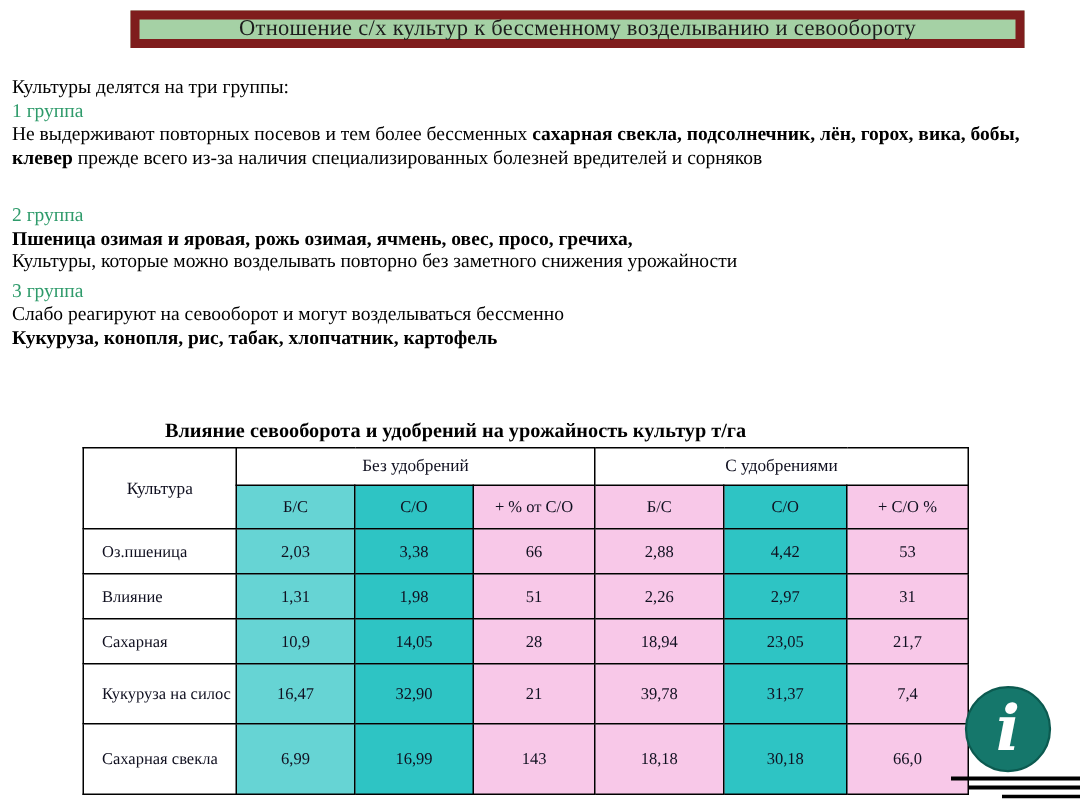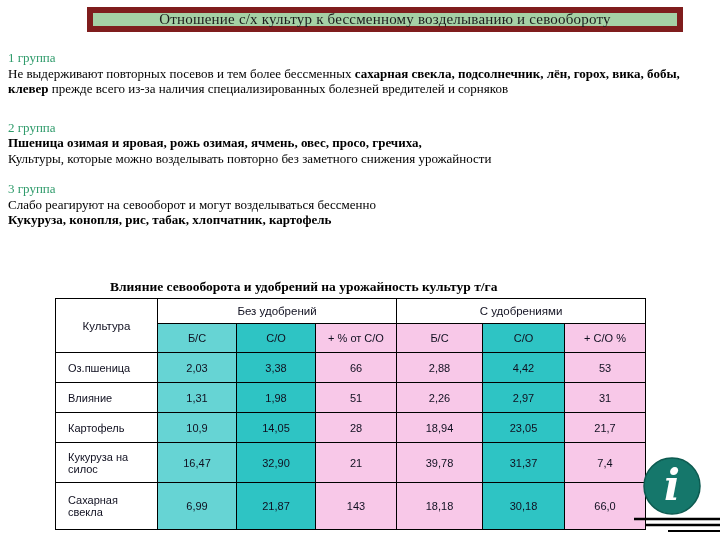--- a/index.html
+++ b/index.html
@@ -13,30 +13,30 @@
   }
   .title-bar {
     position: absolute; left: 87px; top: 7px; width: 596px; height: 25px;
     background: #A5D1A5; border: 6px solid #7f1d1d;
     display: flex; align-items: center; justify-content: center;
   }
   .title-bar span { font-size: 15px; color: #1c1c1c; letter-spacing: 0.2px; white-space: nowrap; }
   .body-text { position: absolute; left: 8px; top: 50px; width: 706px; font-size: 13px; line-height: 15.5px; }
   .group-label { color: #2F9B6B; }
   .mt-lg { margin-top: 23px; }
-  .mt-md { margin-top: 15px; }
+  .mt-md { margin-top: 4px; }
   b { font-weight: bold; }
   .caption { position: absolute; left: 110px; top: 279px; font-size: 13.5px; font-weight: bold; }
   table.yield {
     position: absolute; left: 55px; top: 298px;
     border-collapse: collapse;
     font-family: "Liberation Sans", sans-serif;
     font-size: 11px; color: #101020;
   }
-  table.yield td { border: 1px solid #000; text-align: center; vertical-align: middle; padding: 2px 3px; background: #fff; }
+  table.yield td { border: 1px solid #000; text-align: center; vertical-align: middle; padding: 2px 3px; background: #fff; font-family: Liberation Serif, serif; }
   td.crop-h { width: 102px; vertical-align: top; text-align: left; padding: 6px 4px 0 13px; font-size: 11.5px; }
   td.gh { height: 25px; font-size: 11.5px; }
   tr.subh td { height: 29px; }
   td.w1 { width: 79px; } td.w2 { width: 79px; } td.w3 { width: 81px; }
   td.w4 { width: 86px; } td.w5 { width: 82px; } td.w6 { width: 81px; }
   table.yield td.ca { background: #66D4D4; }
   table.yield td.cb { background: #2EC4C4; }
   table.yield td.cc { background: #F8C8E8; }
   table.yield td.cd { background: #F8C8E8; }
   table.yield td.ce { background: #2EC4C4; }
@@ -48,20 +48,21 @@
   .info-art { position: absolute; left: 628px; top: 449px; }
 </style>
 </head>
 <body>
 
 <div class="title-bar">
   <span>Отношение с/х культур к бессменному возделыванию и севообороту</span>
 </div>
 
 <div class="body-text">
+  <p>Культуры делятся на три группы:</p>
 
   <p class="group-label">1 группа</p>
   <p><span> Не выдерживают повторных посевов и тем более бессменных </span><b>сахарная свекла, подсолнечник, лён, горох, вика, бобы, клевер</b><span> прежде всего из-за наличия специализированных  болезней вредителей и сорняков</span></p>
 
   <p class="group-label mt-lg">2 группа</p>
   <p><b>Пшеница озимая и яровая, рожь озимая, ячмень, овес, просо, гречиха,</b></p>
   <p>Культуры, которые можно возделывать повторно без заметного снижения урожайности</p>
 
   <p class="group-label mt-md">3 группа</p>
   <p>Слабо реагируют на севооборот и могут возделываться бессменно</p>
@@ -98,41 +99,41 @@
   <tr class="r2">
     <td class="crop">Влияние</td>
     <td class="ca">1,31</td>
     <td class="cb">1,98</td>
     <td class="cc">51</td>
     <td class="cd">2,26</td>
     <td class="ce">2,97</td>
     <td class="cf">31</td>
   </tr>
   <tr class="r3">
-    <td class="crop">Картофель</td>
+    <td class="crop">Сахарная</td>
     <td class="ca">10,9</td>
     <td class="cb">14,05</td>
     <td class="cc">28</td>
     <td class="cd">18,94</td>
     <td class="ce">23,05</td>
     <td class="cf">21,7</td>
   </tr>
   <tr class="r4">
     <td class="crop">Кукуруза на силос</td>
     <td class="ca">16,47</td>
     <td class="cb">32,90</td>
     <td class="cc">21</td>
     <td class="cd">39,78</td>
     <td class="ce">31,37</td>
     <td class="cf">7,4</td>
   </tr>
   <tr class="r5">
     <td class="crop">Сахарная свекла</td>
     <td class="ca">6,99</td>
-    <td class="cb">21,87</td>
+    <td class="cb">16,99</td>
     <td class="cc">143</td>
     <td class="cd">18,18</td>
     <td class="ce">30,18</td>
     <td class="cf">66,0</td>
   </tr>
 </tbody>
   </table>
 
 <svg class="info-art" width="92" height="88" viewBox="0 0 92 88" aria-hidden="true">
   <circle cx="44" cy="37" r="28" fill="#15776B" stroke="#0C5A50" stroke-width="1.5"></circle>

